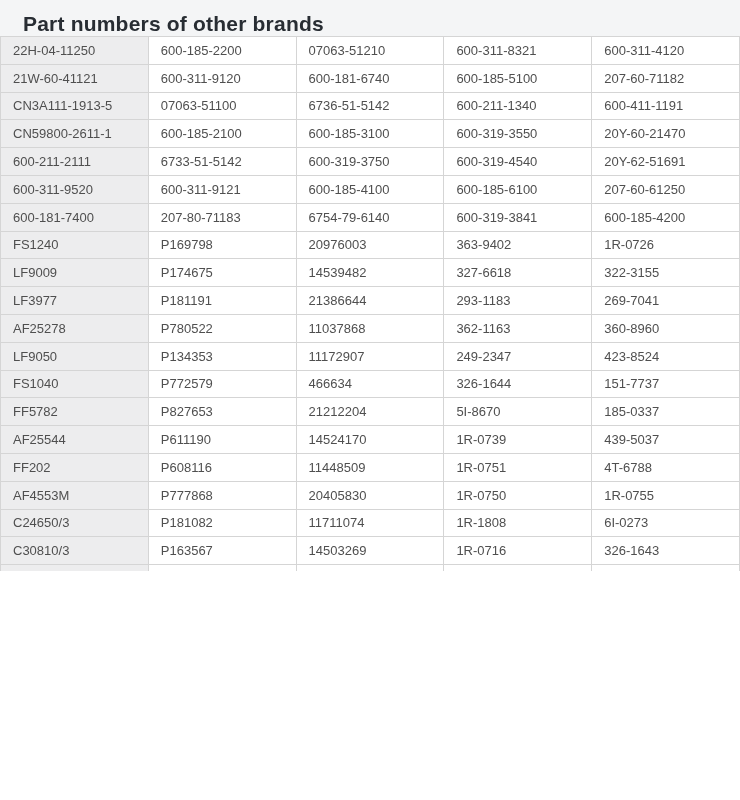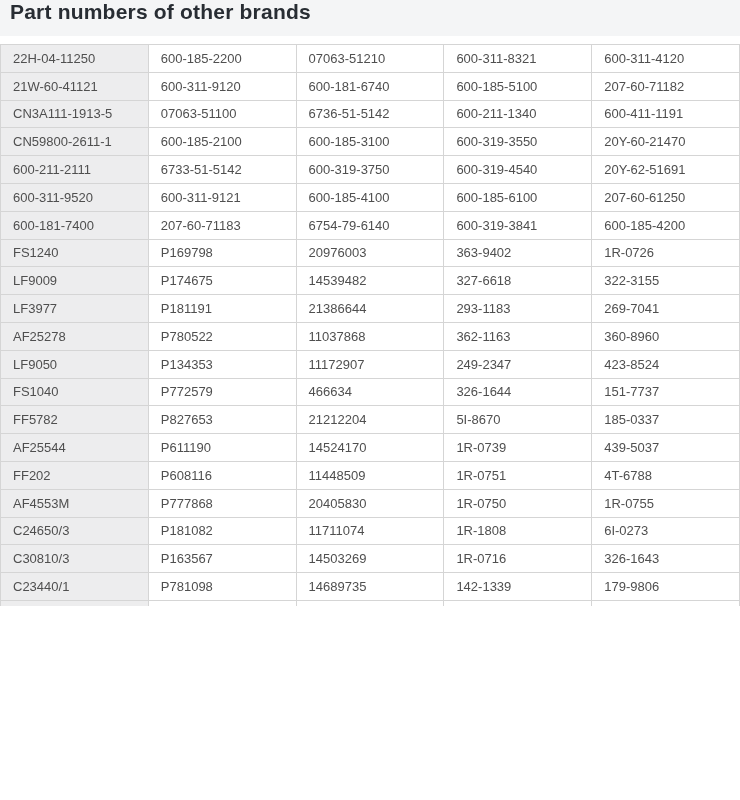--- a/index.html
+++ b/index.html
@@ -8,31 +8,31 @@
     width: 740px;
     height: 800px;
     overflow: hidden;
     background: #ffffff;
     font-family: "Liberation Sans", sans-serif;
   }
   .page-header {
     background: #f4f5f6;
     height: 36px;
     display: flex;
-    align-items: flex-start;
-    padding: 0 10px;
+    align-items: flex-end;
+    padding: 0 23px;
   }
   .page-title {
     margin: 0;
     font-size: 21px;
     font-weight: bold;
     color: #282d33;
     letter-spacing: 0.2px;
   }
-  .table-wrap { margin-top: 8px; }
+  .table-wrap { }
   table.parts-table {
     border-collapse: collapse;
     width: 740px;
     table-layout: fixed;
   }
   table.parts-table td {
     border: 1px solid #d5d5d5;
     height: 27.8px;
     font-size: 13px;
     color: #4f4f4f;
@@ -97,21 +97,21 @@
         </tr>
         <tr>
           <td>600-311-9520</td>
           <td>600-311-9121</td>
           <td>600-185-4100</td>
           <td>600-185-6100</td>
           <td>207-60-61250</td>
         </tr>
         <tr>
           <td>600-181-7400</td>
-          <td>207-60-71183</td>
+          <td>207-80-71183</td>
           <td>6754-79-6140</td>
           <td>600-319-3841</td>
           <td>600-185-4200</td>
         </tr>
         <tr>
           <td>FS1240</td>
           <td>P169798</td>
           <td>20976003</td>
           <td>363-9402</td>
           <td>1R-0726</td>
@@ -186,27 +186,20 @@
           <td>1R-1808</td>
           <td>6I-0273</td>
         </tr>
         <tr>
           <td>C30810/3</td>
           <td>P163567</td>
           <td>14503269</td>
           <td>1R-0716</td>
           <td>326-1643</td>
         </tr>
-        <tr>
-          <td>C23440/1</td>
-          <td>P781098</td>
-          <td>14689735</td>
-          <td>142-1339</td>
-          <td>179-9806</td>
-        </tr>
         <tr class="partial-row">
           <td></td>
           <td></td>
           <td></td>
           <td></td>
           <td></td>
         </tr>
       </tbody>
   </table>
 </div>

